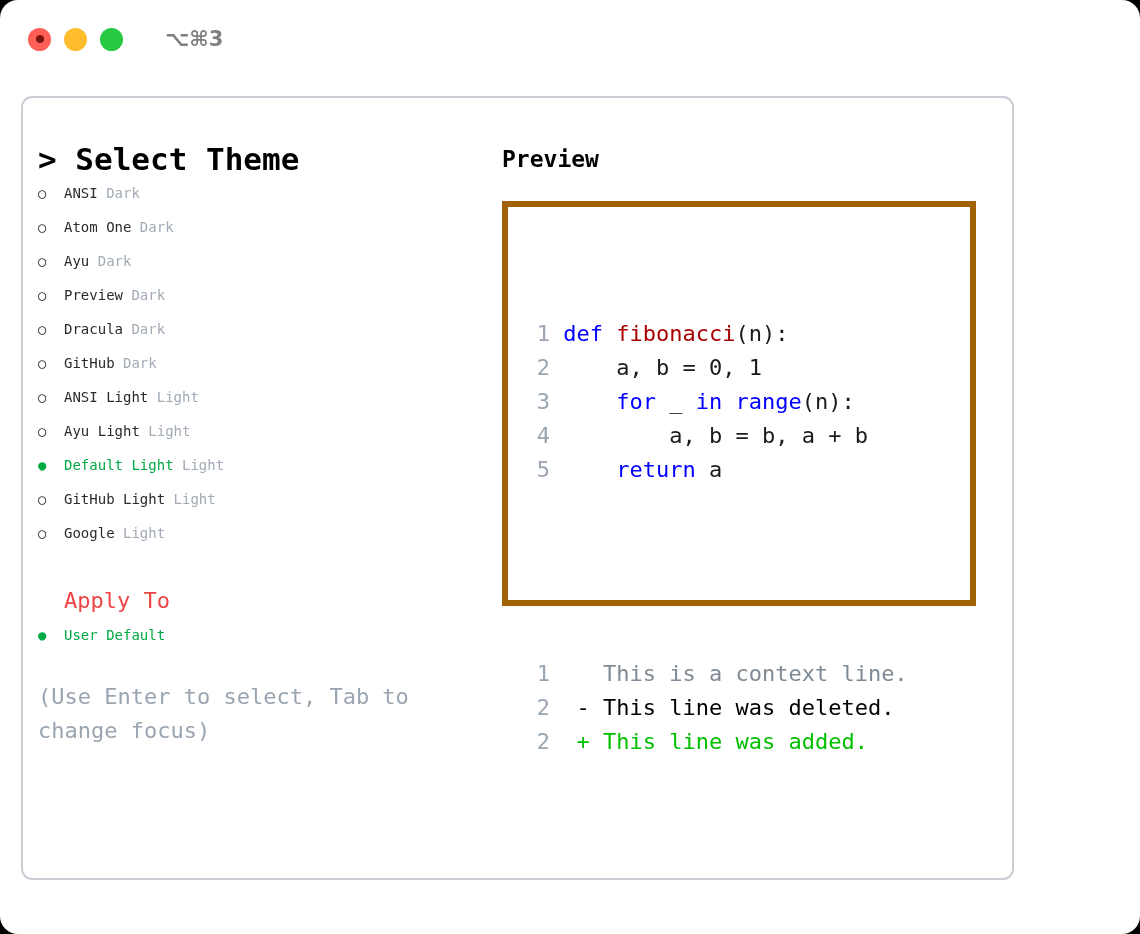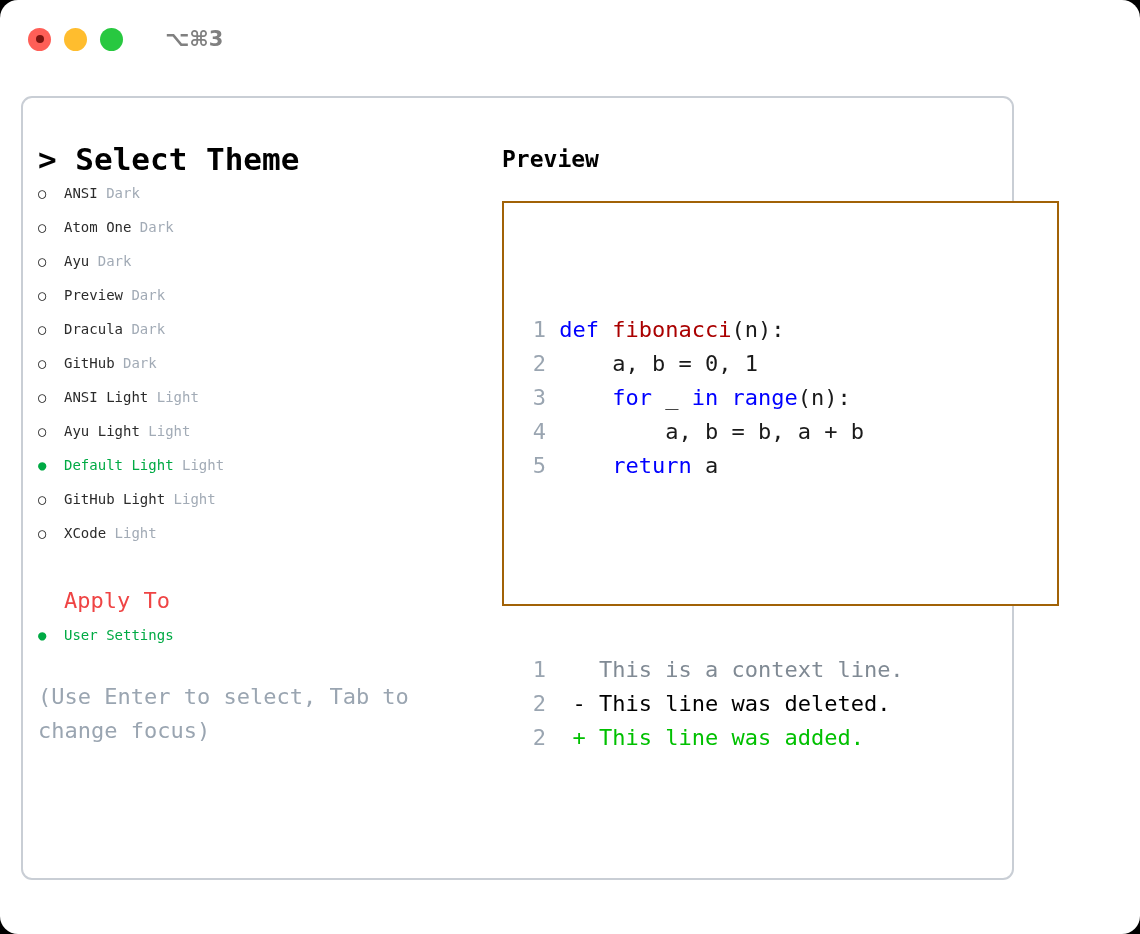--- a/index.html
+++ b/index.html
@@ -147,23 +147,23 @@
   
   .preview-title {
     font-size: 23px;
     font-weight: bold;
     color: #000000;
     line-height: 34px;
     white-space: pre;
   }
   .preview-box {
     margin-top: 25px;
-    width: 557px;
+    width: 474px;
     height: 405px;
-    border: 2px solid #a16207;
+    border: 6px solid #a16207;
     box-sizing: border-box;
     background: #ffffff;
     position: relative;
   }
   .code {
     position: absolute;
     left: 16px;
     top: 42px;
     font-size: 22px;
     line-height: 34px;
@@ -210,29 +210,29 @@
           <div class="opt"><span class="marker">○</span><span class="label">ANSI</span><span class="suffix"> Dark</span></div>
           <div class="opt"><span class="marker">○</span><span class="label">Atom One</span><span class="suffix"> Dark</span></div>
           <div class="opt"><span class="marker">○</span><span class="label">Ayu</span><span class="suffix"> Dark</span></div>
           <div class="opt"><span class="marker">○</span><span class="label">Preview</span><span class="suffix"> Dark</span></div>
           <div class="opt"><span class="marker">○</span><span class="label">Dracula</span><span class="suffix"> Dark</span></div>
           <div class="opt"><span class="marker">○</span><span class="label">GitHub</span><span class="suffix"> Dark</span></div>
           <div class="opt"><span class="marker">○</span><span class="label">ANSI Light</span><span class="suffix"> Light</span></div>
           <div class="opt"><span class="marker">○</span><span class="label">Ayu Light</span><span class="suffix"> Light</span></div>
           <div class="opt selected"><span class="marker on">●</span><span class="label">Default Light</span><span class="suffix"> Light</span></div>
           <div class="opt"><span class="marker">○</span><span class="label">GitHub Light</span><span class="suffix"> Light</span></div>
-          <div class="opt"><span class="marker">○</span><span class="label">XCode</span><span class="suffix"> Light</span></div>
+          <div class="opt"><span class="marker">○</span><span class="label">Google</span><span class="suffix"> Light</span></div>
         </div>
 
       <div class="spacer-lg"></div>
 
       <div class="group-label">Apply To</div>
 
       <div id="apply-list">
-          <div class="opt selected"><span class="marker on">●</span><span class="label">User Settings</span></div>
+          <div class="opt selected"><span class="marker on">●</span><span class="label">User Default</span></div>
         </div>
 
       <div class="spacer-md"></div>
 
       <div class="hint">(Use Enter to select, Tab to change focus)</div>
     </div>
 
     <div class="col-right">
       <div class="preview-title">Preview</div>
 

